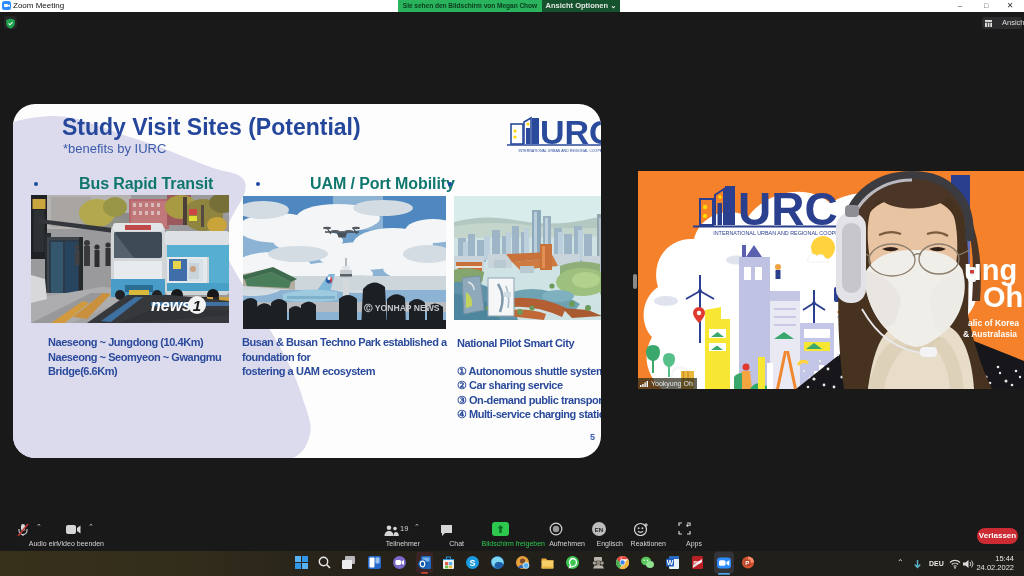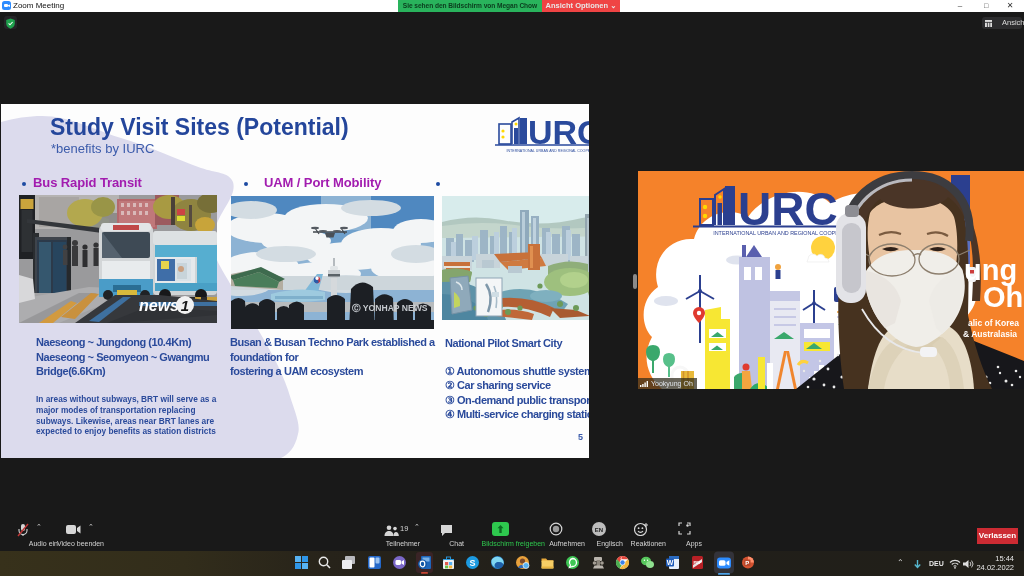--- a/index.html
+++ b/index.html
@@ -8,40 +8,40 @@
   .abs { position:absolute; }
   #stage { position:relative; width:1024px; height:576px; background:#191919; }
   
   #titlebar { left:0; top:0; width:1024px; height:12px; background:#fff; }
   #titlebar .ztxt { position:absolute; left:13px; top:1px; font-size:8px; color:#111; }
   #zicon { position:absolute; left:2px; top:1px; width:9px; height:9px; border-radius:2.5px; background:#2d8cff; }
   #zicon:before { content:""; position:absolute; left:1.5px; top:3px; width:4px; height:3.4px; border-radius:1px; background:#fff; }
   #zicon:after { content:""; position:absolute; left:5.8px; top:3.4px; width:2.2px; height:2.6px; background:#fff; clip-path:polygon(0 35%,100% 0,100% 100%,0 65%); }
   .winbtn { position:absolute; top:0; width:24px; height:12px; color:#333; font-size:8px; text-align:center; line-height:12px; }
   #greenbar { left:398px; top:0; width:144px; height:12px; background:#29b35c; color:#0b3b1d; font-size:6.6px; font-weight:bold; text-align:center; line-height:12px; letter-spacing:-0.05px; }
-  #viewopts { left:542px; top:0; width:78px; height:12px; background:#ef4444; color:#e8e8e8; font-size:7.5px; font-weight:bold; text-align:center; line-height:12px; }
+  #viewopts { left:542px; top:0; width:78px; height:12px; background:#14532d; color:#e8e8e8; font-size:7.5px; font-weight:bold; text-align:center; line-height:12px; }
   #shieldbox { left:4px; top:16px; width:13px; height:13px; background:#252528; border-radius:3px; }
   #ansbtn { left:982px; top:17px; width:40px; height:12px; background:#2c2c2e; border-radius:3px; color:#ddd; font-size:7.5px; line-height:12px; text-align:left; padding-left:20px; }
   
-  #slide { left:1px; top:104px; width:588px; height:354px; background:#fdfdfd; overflow:hidden; }
+  #slide { left:13px; top:104px; width:588px; height:354px; background:#fdfdfd; overflow:hidden;border-radius:22px; }
   #slide .title { position:absolute; left:49px; top:10px; font-size:23px; font-weight:bold; color:#24469b; letter-spacing:0px; }
   #slide .subtitle { position:absolute; left:50px; top:37px; font-size:13px; color:#3b5bab; }
-  .colhead { position:absolute; font-size:13px; font-weight:bold; color:#a21caf; white-space:nowrap; letter-spacing:-0.1px; }
+  .colhead { position:absolute; font-size:16px; font-weight:bold; color:#0f766e; white-space:nowrap; letter-spacing:-0.1px;margin-left:34px; }
   .bullet { position:absolute; width:4px; height:4px; border-radius:50%; background:#1d4ba2; }
   .bodytxt { position:absolute; font-size:11px; font-weight:bold; color:#2a4a9b; line-height:14.5px; letter-spacing:-0.45px; }
   .smalltxt { position:absolute; font-size:8.3px; font-weight:bold; color:#2a4a9b; line-height:10.8px; }
   
   #webcam { left:638px; top:171px; width:386px; height:218px; background:#f5822a; overflow:hidden; }
   #namelabel { position:absolute; left:0px; bottom:0px; height:11px; background:rgba(45,40,25,0.72); color:#dde2e8; font-size:7px; line-height:11px; padding:0 4px 0 13px; }
   #divider { left:633px; top:274px; width:3.5px; height:15px; background:#8a8a8a; border-radius:2px; }
   
   #toolbar { left:0; top:515px; width:1024px; height:36px; background:#191919; }
   .tbitem { position:absolute; text-align:right; color:#d4d4d4; font-size:7px; }
   .tbgreen { color:#2ec84e; }
-  #verlassen { position:absolute; left:977px; top:13px; width:41px; height:16px; background:#cc2b33; border-radius:0; color:#fff; font-size:8px; font-weight:bold; text-align:center; line-height:16px; }
+  #verlassen { position:absolute; left:977px; top:13px; width:41px; height:16px; background:#cc2b33; border-radius:8px; color:#fff; font-size:8px; font-weight:bold; text-align:center; line-height:16px; }
   
   #taskbar { left:0; top:551px; width:1024px; height:25px;
      background:linear-gradient(90deg,#37311b 0%,#322d1b 18%,#27231a 32%,#211f1a 55%,#211f19 100%); }
   .tray { position:absolute; color:#e8e8e8; font-size:8px; }
 </style>
 </head>
 <body>
 <div id="stage">
 
   <div id="titlebar" class="abs">
@@ -381,21 +381,20 @@
       <path d="M8 82 l18 -2 4 34 -20 4 Z" fill="#8fa9ba" stroke="#7793a6" stroke-width="1"></path>
       <path d="M12 96 q7 4 6 14 l-6 2 Z" fill="#c2d45e"></path>
       <path d="M14 86 q6 2 6 8" stroke="#dde6ea" stroke-width="1.5" fill="none"></path>
       <rect x="34" y="82" width="26" height="38" fill="#f4f6f7" stroke="#8fa5b5" stroke-width="1"></rect>
       <path d="M44 88 q8 12 2 28" stroke="#7f98aa" stroke-width="2.4" fill="none"></path>
       <path d="M52 90 q4 10 2 22" stroke="#a8bcc9" stroke-width="1.6" fill="none"></path>
       <rect x="50" y="96" width="7" height="5" fill="#cfdde4"></rect>
     </svg>
 
     <div class="bodytxt" style="left:35px; top:231px; width:290px;">Naeseong ~ Jungdong (10.4Km)<br>Naeseong ~ Seomyeon ~ Gwangmu<br>Bridge(6.6Km)</div>
-    <div class="smalltxt" style="left:35px; top:290px; white-space:nowrap;">In areas without subways, BRT will serve as a<br>major modes of transportation replacing<br>subways. Likewise, areas near BRT lanes are<br>expected to enjoy benefits as station districts</div>
     <div class="bodytxt" style="left:229px; top:231px; white-space:nowrap;">Busan &amp; Busan Techno Park established a<br>foundation for<br>fostering a UAM ecosystem</div>
     <div class="bodytxt" style="left:444px; top:232px;">National Pilot Smart City</div>
     <div class="bodytxt" style="left:444px; top:260px; line-height:14.4px; white-space:nowrap;">① Autonomous shuttle system<br>② Car sharing service<br>③ On-demand public transportation<br>④ Multi-service charging stations</div>
     <div style="position:absolute; left:577px; top:328px; font-size:9px; font-weight:bold; color:#3b5bab;">5</div>
   </div>
 
   <div id="divider" class="abs"></div>
 
   <div id="webcam" class="abs">
     <svg class="abs" style="left:0;top:0" width="386" height="218" viewBox="0 0 386 218" id="camscene">

